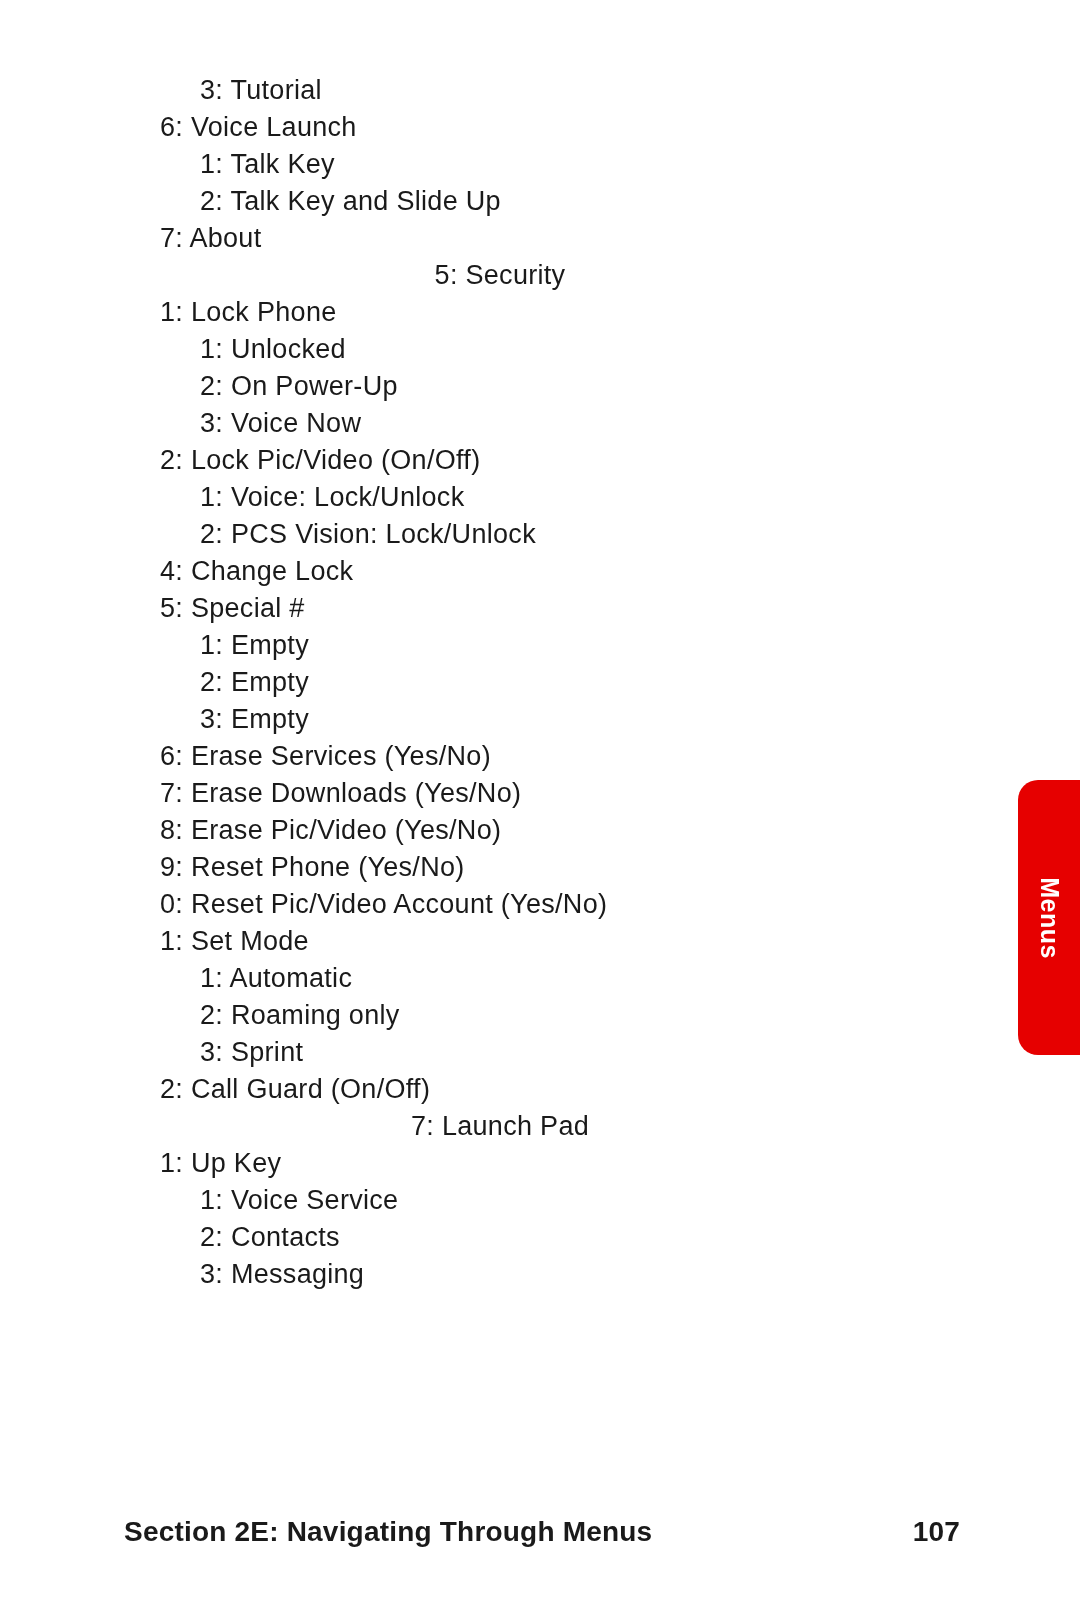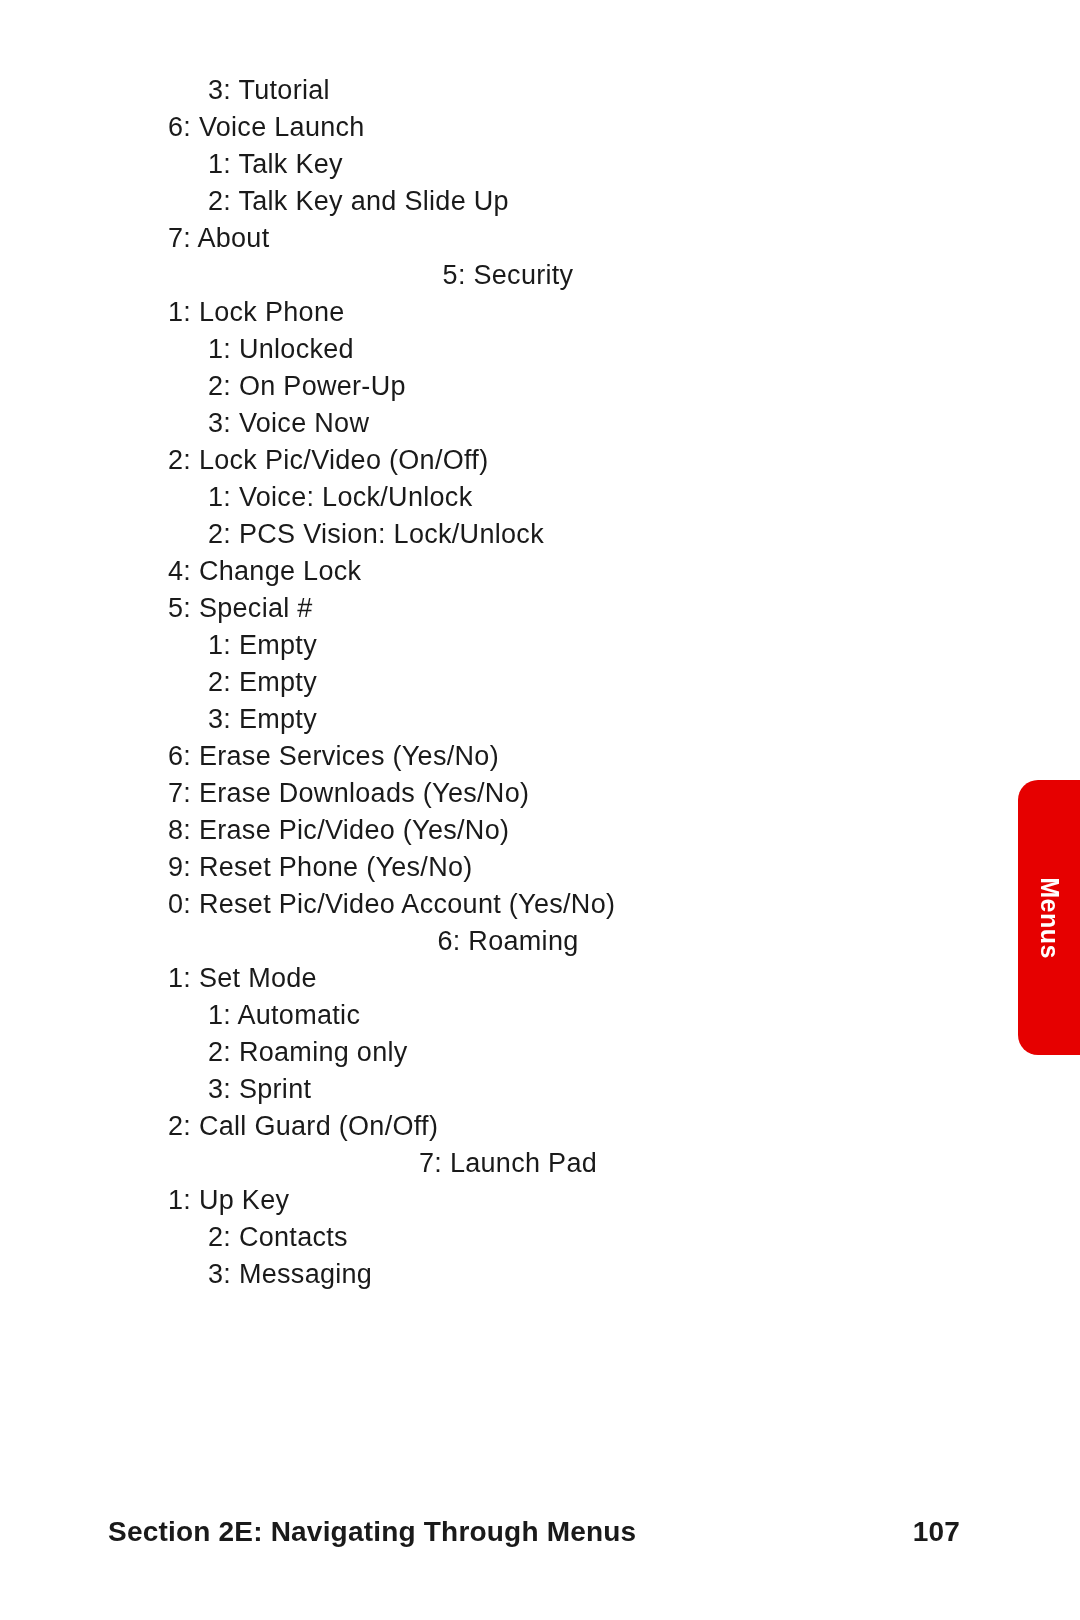--- a/index.html
+++ b/index.html
@@ -14,21 +14,20 @@
     overflow: hidden;
   }
   .page {
     position: absolute;
     top: 72px;
     left: 120px;
     width: 760px;
     font-size: 27px;
     line-height: 37px;
     letter-spacing: 0.3px;
-    margin-left: 8px;
   }
   .item {
     white-space: pre;
   }
   .l0 { padding-left: 0px; text-align: center; }
   .l1 { padding-left: 40px; }
   .l2 { padding-left: 80px; }
   .tab {
     position: absolute;
     right: 0;
@@ -45,21 +44,21 @@
     top: 50%;
     transform: translate(-50%, -50%) rotate(90deg);
     transform-origin: center center;
     color: #ffffff;
     font-weight: 700;
     font-size: 25px;
     letter-spacing: 0.5px;
   }
   .footer {
     position: absolute;
-    left: 108px;
+    left: 124px;
     right: 120px;
     bottom: 72px;
     font-weight: 700;
     font-size: 28px;
     letter-spacing: 0.2px;
     display: flex;
     justify-content: space-between;
   }
 </style>
 </head>
@@ -82,28 +81,28 @@
     <div class="item l1">4: Change Lock</div>
     <div class="item l1">5: Special #</div>
     <div class="item l2">1: Empty</div>
     <div class="item l2">2: Empty</div>
     <div class="item l2">3: Empty</div>
     <div class="item l1">6: Erase Services (Yes/No)</div>
     <div class="item l1">7: Erase Downloads (Yes/No)</div>
     <div class="item l1">8: Erase Pic/Video (Yes/No)</div>
     <div class="item l1">9: Reset Phone (Yes/No)</div>
     <div class="item l1">0: Reset Pic/Video Account (Yes/No)</div>
-    <div class="item l0">6: Roaming</div>
     <div class="item l1">1: Set Mode</div>
     <div class="item l2">1: Automatic</div>
     <div class="item l2">2: Roaming only</div>
     <div class="item l2">3: Sprint</div>
     <div class="item l1">2: Call Guard (On/Off)</div>
     <div class="item l0">7: Launch Pad</div>
     <div class="item l1">1: Up Key</div>
+    <div class="item l2">1: Voice Service</div>
     <div class="item l2">2: Contacts</div>
     <div class="item l2">3: Messaging</div>
   </div>
 
 <div class="tab">
   <div class="tab-label">Menus</div>
 </div>
 
 <div class="footer">
   <span>Section 2E: Navigating Through Menus</span>

